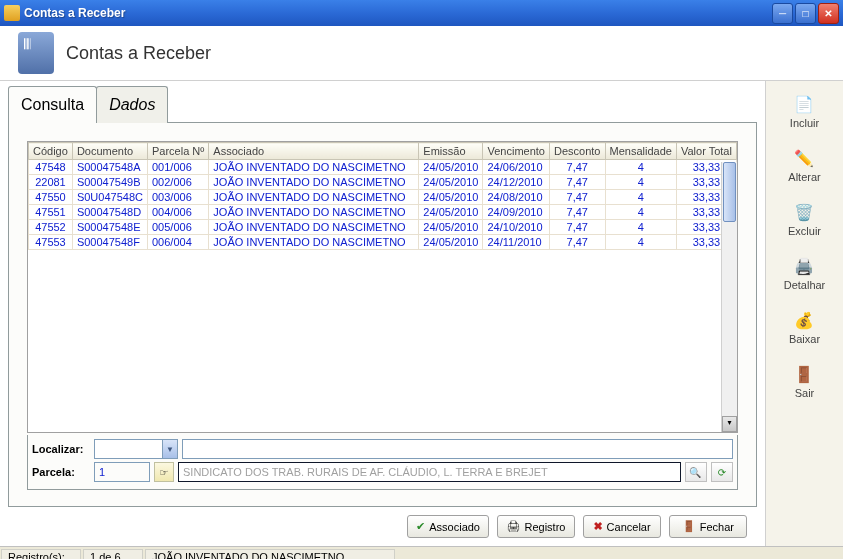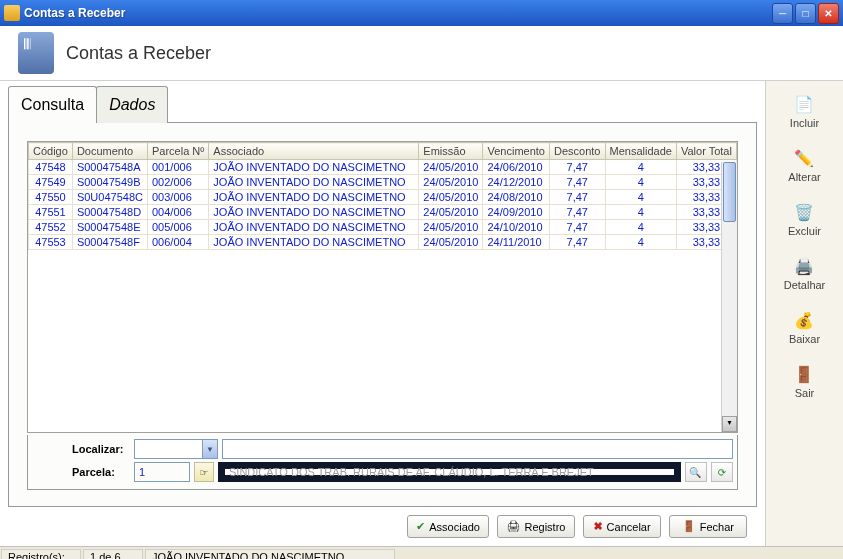--- a/index.html
+++ b/index.html
@@ -35,27 +35,27 @@
 .grid { width:100%; border-collapse:collapse; font-size:11px; }
 .grid th { background: linear-gradient(to bottom,#fefef8,#ece8d8); border:1px solid #c9c5b5; padding:2px 4px; text-align:left; font-weight:normal; color:#444; white-space:nowrap; }
 .grid td { border:1px solid #e8e0d0; padding:1px 4px; color:#1020d0; white-space:nowrap; }
 .grid td.num { text-align:center; }
 .vscroll { position:absolute; right:0; top:20px; bottom:0; width:16px; background:#f0f0f0; border-left:1px solid #d0d0d0; }
 .vscroll .thumb { position:absolute; top:0; left:1px; right:1px; height:60px; background:linear-gradient(to right,#d8e4f8,#a8c0e8); border:1px solid #7090c0; border-radius:2px; }
 .vscroll .btn-down { position:absolute; bottom:0; left:0; right:0; height:16px; background:linear-gradient(#e8e8e8,#c8c8c8); border:1px solid #a0a0a0; font-size:8px; text-align:center; line-height:12px; }
 
 
 .filter-area { border:1px solid #919b9c; border-top:none; margin:0 2px; padding:4px; background:#fcfcfa; }
-.filter-row { display:flex; align-items:center; gap:4px; margin-bottom:3px;margin-left:40px; }
+.filter-row { display:flex; align-items:center; gap:4px; margin-bottom:3px; }
 .filter-row label { font-weight:bold; width:58px; }
 .combo { border:1px solid #7f9db9; height:20px; background:#fff; display:flex; align-items:center; }
 .combo .dd { width:15px; height:18px; background:linear-gradient(#d8e4f8,#a8c0e8); border-left:1px solid #7f9db9; display:flex; align-items:center; justify-content:center; font-size:8px; color:#405880; cursor:pointer; }
 .empresa-code { width:56px; border:1px solid #7f9db9; height:20px; padding:0 4px; color:#1020d0; display:flex; align-items:center; }
 .empresa-btn { width:20px; height:20px; border:1px solid #c0c0a0; background:linear-gradient(#fcf8e0,#f0e8b0); font-size:10px; cursor:pointer; }
-.empresa-name { flex:1; border:7px solid #0f172a; height:20px; padding:0 4px; background:#fff; color:#a0a0a0; display:flex; align-items:center; }
+.empresa-name { flex:1; border:1px solid #0f172a; height:20px; padding:0 4px; background:#fff; color:#a0a0a0; display:flex; align-items:center; }
 .small-btn { width:22px; height:20px; border:1px solid #c0c0c0; background:linear-gradient(#fff,#e8e8e8); cursor:pointer; font-size:10px; display:flex; align-items:center; justify-content:center; }
 
 
 .btn-row { display:flex; justify-content:flex-end; gap:8px; padding:8px 10px 4px; }
 .btn { height:23px; min-width:78px; border:1px solid #a0a0a0; border-radius:3px; background:linear-gradient(#fff,#e8e8e0); display:flex; align-items:center; justify-content:center; gap:4px; font-size:11px; cursor:pointer; padding:0 8px; }
 .btn .ico { font-size:11px; }
 
 
 .side-item { display:flex; flex-direction:column; align-items:center; gap:2px; cursor:pointer; }
 .side-item .ico { width:22px; height:22px; display:flex; align-items:center; justify-content:center; font-size:16px; }
@@ -112,21 +112,21 @@
                 <td>S00047548A</td>
                 <td>001/006</td>
                 <td>JOÃO INVENTADO DO NASCIMETNO</td>
                 <td>24/05/2010</td>
                 <td>24/06/2010</td>
                 <td class="num">7,47</td>
                 <td class="num">4</td>
                 <td class="num">33,33</td>
               </tr>
               <tr>
-                <td class="num">47549</td>
+                <td class="num">22081</td>
                 <td>S00047549B</td>
                 <td>002/006</td>
                 <td>JOÃO INVENTADO DO NASCIMETNO</td>
                 <td>24/05/2010</td>
                 <td>24/12/2010</td>
                 <td class="num">7,47</td>
                 <td class="num">4</td>
                 <td class="num">33,33</td>
               </tr>
               <tr>

